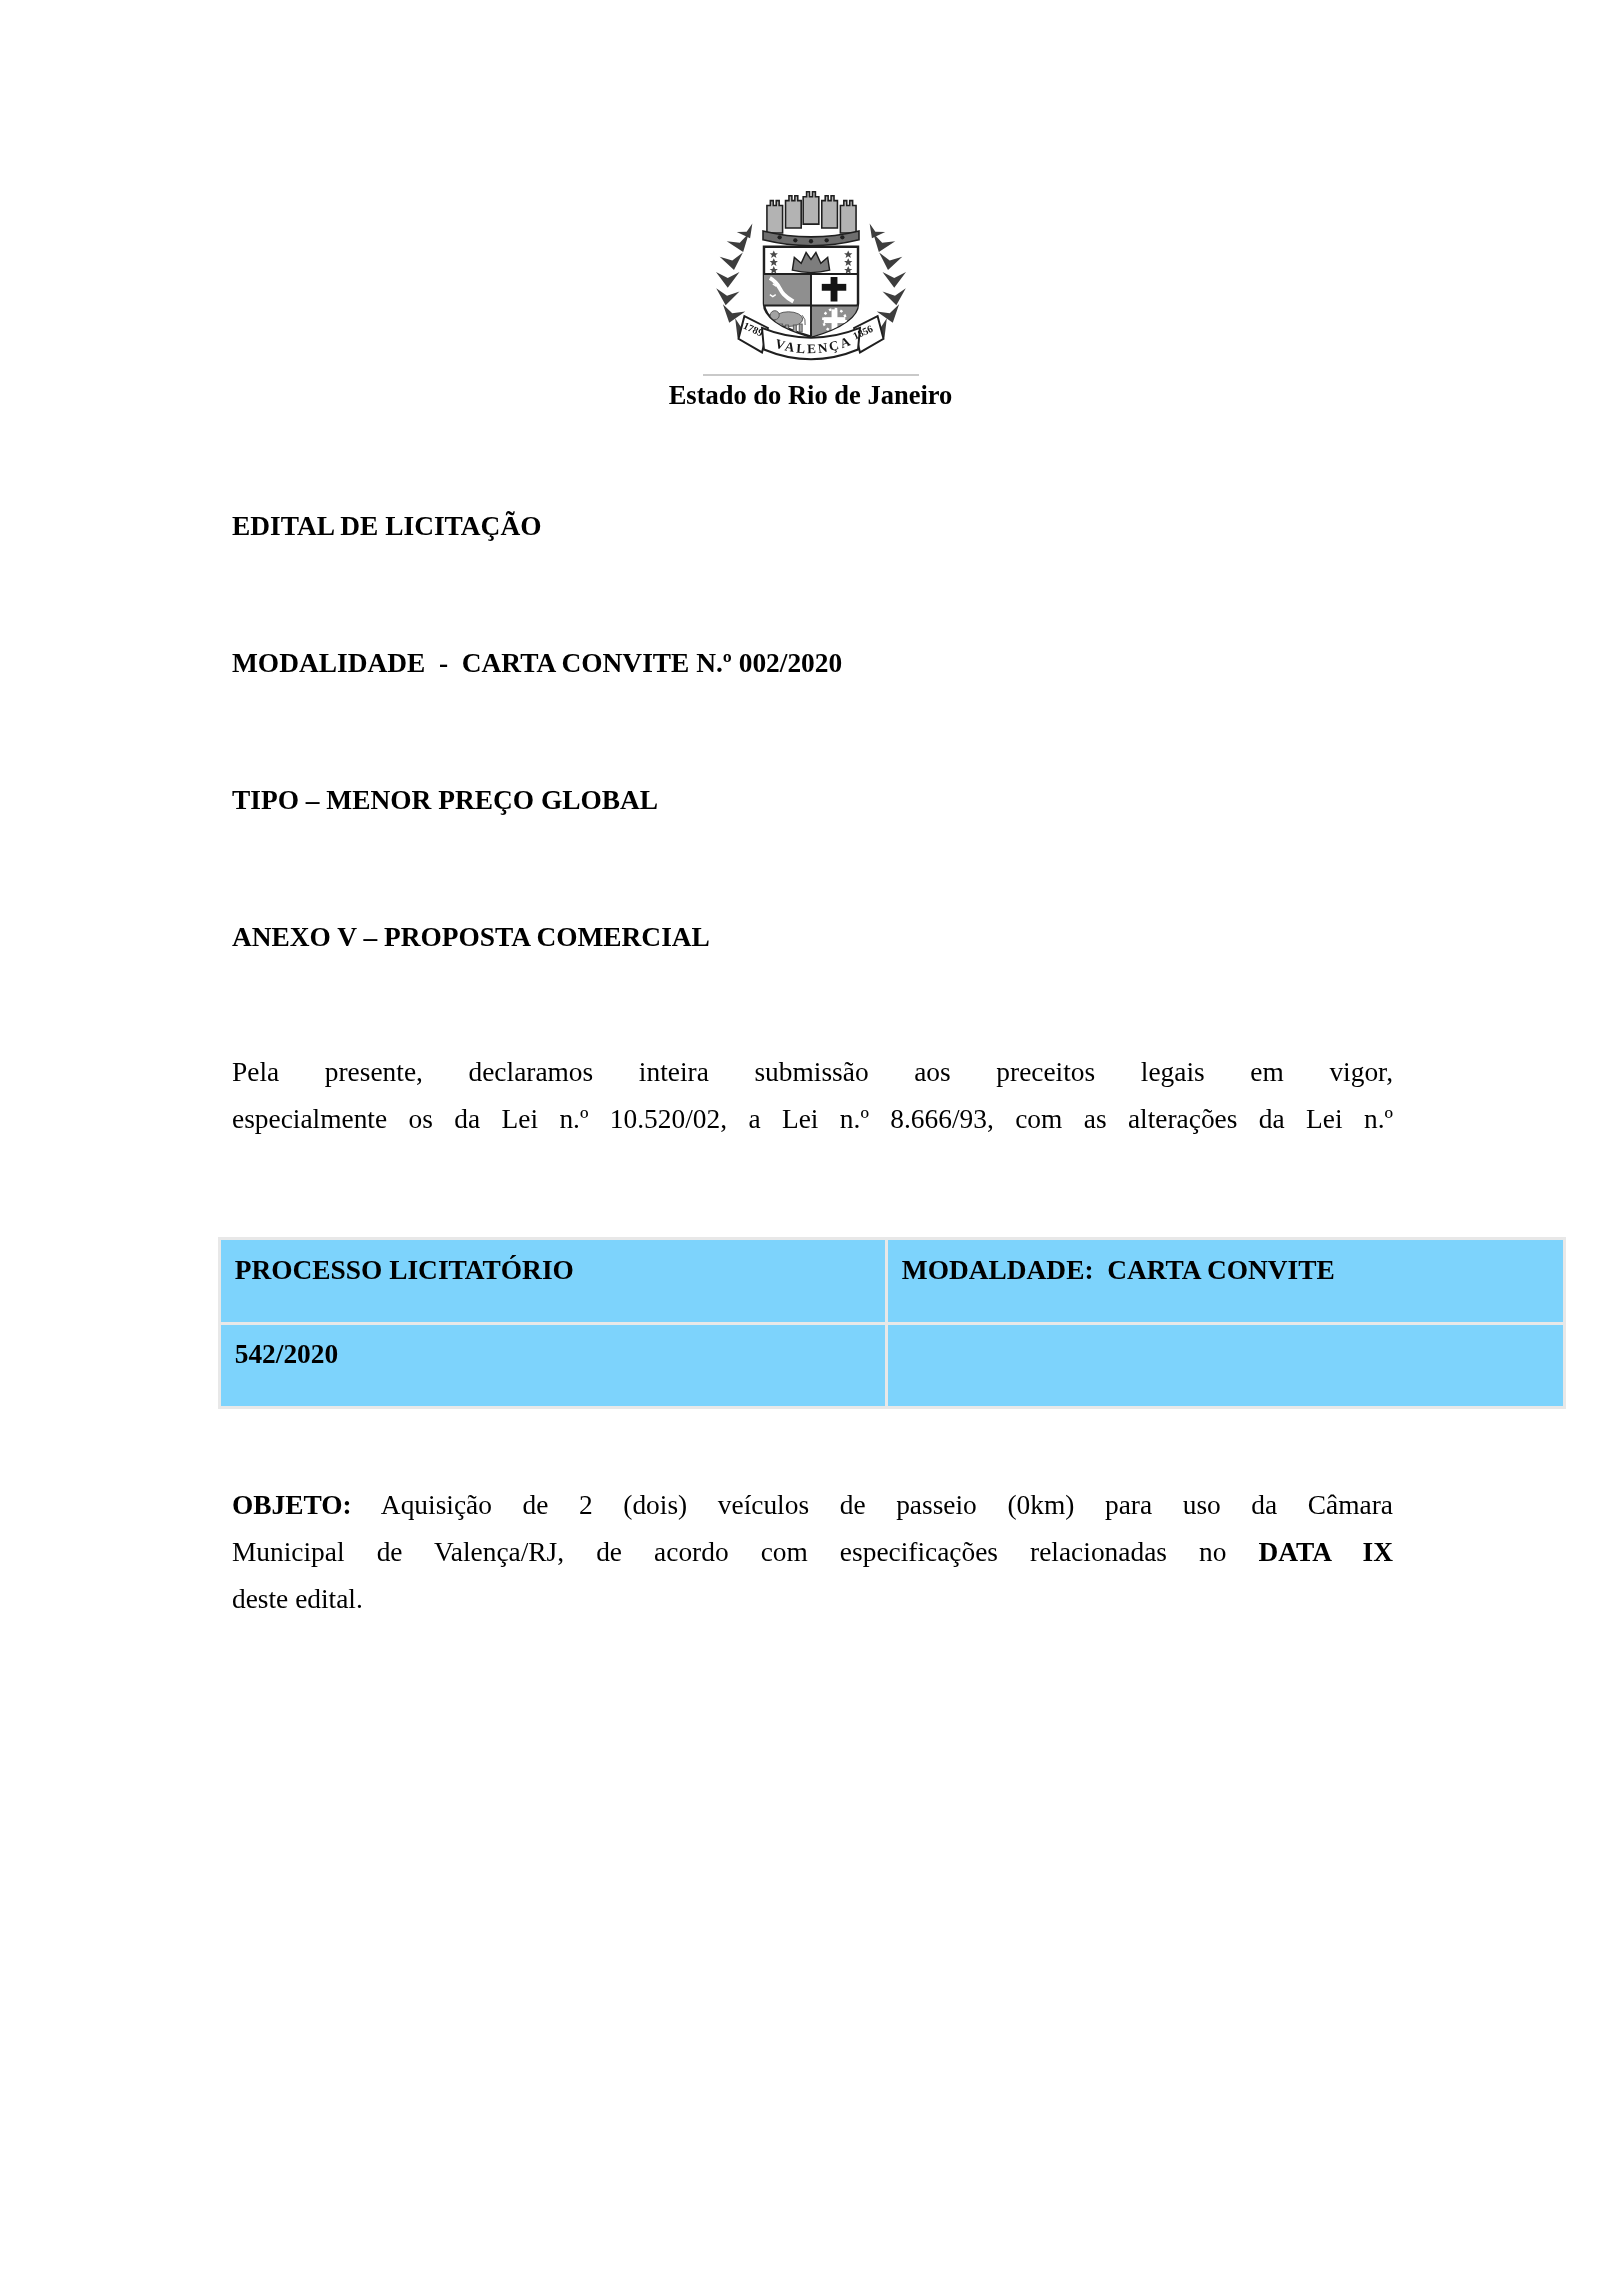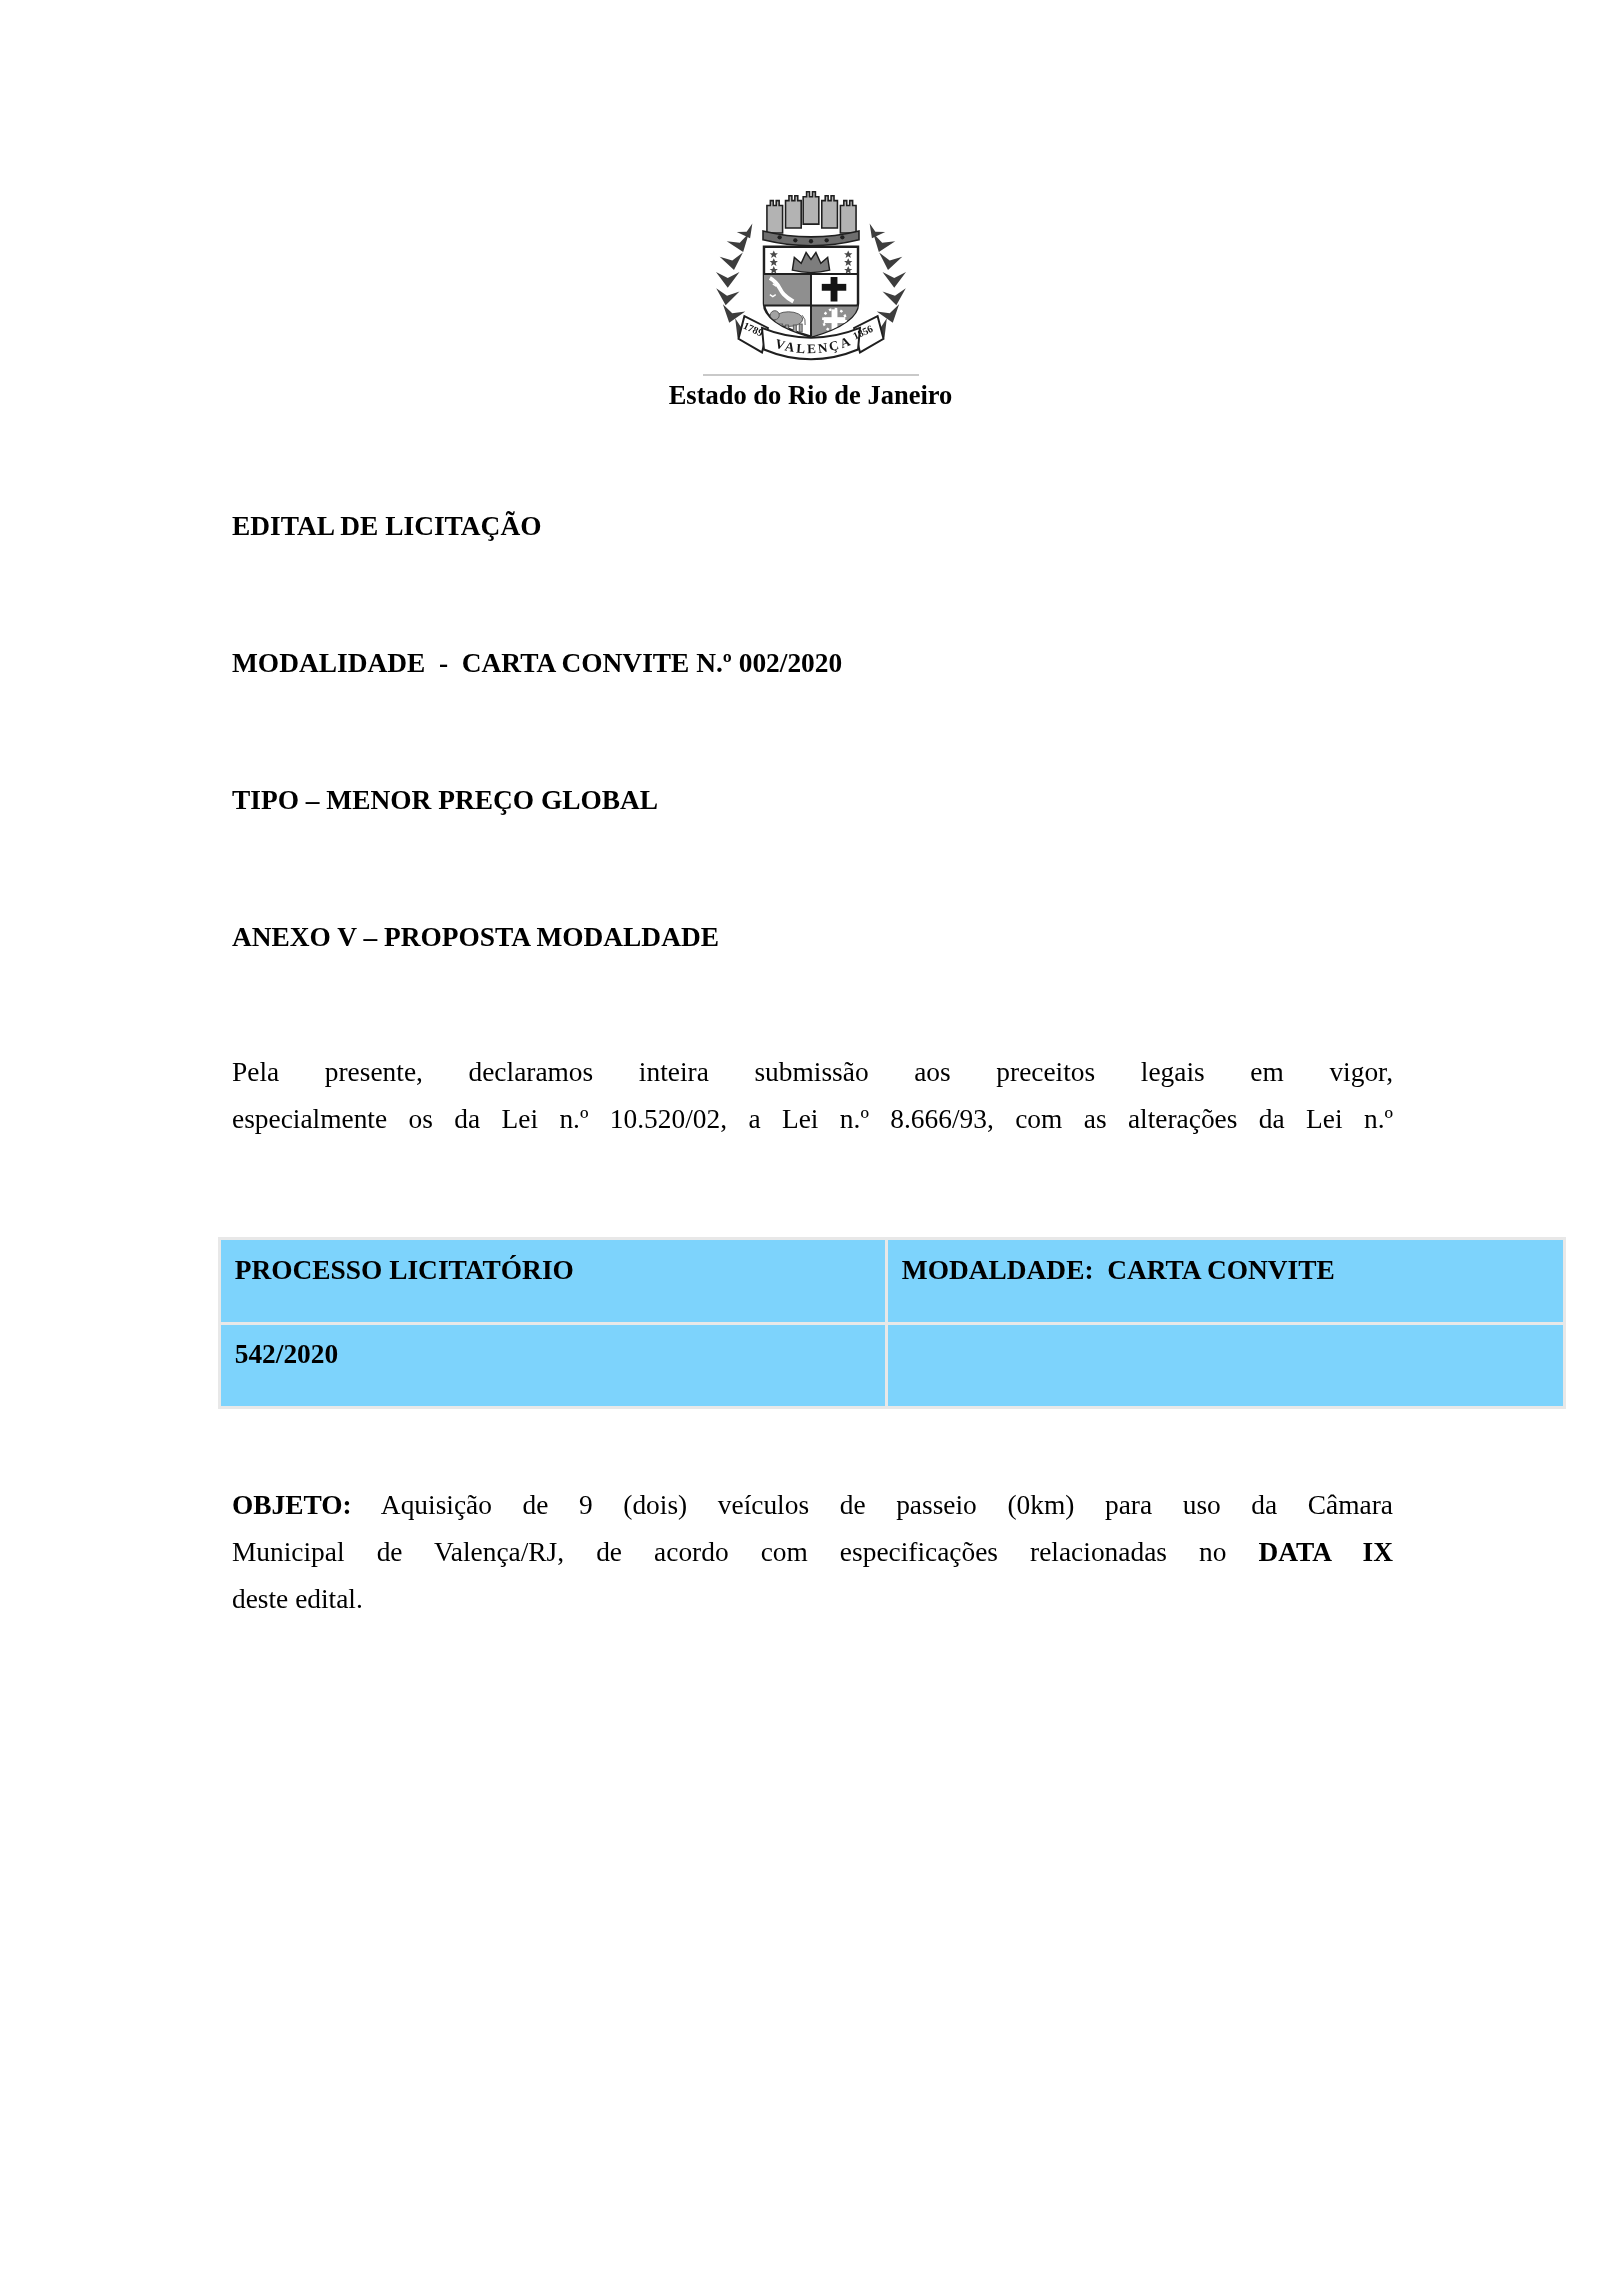--- a/index.html
+++ b/index.html
@@ -146,21 +146,21 @@
       </g>
     </svg>
 
     <div class="crest-rule"></div>
     <div class="org-sub">Estado do Rio de Janeiro</div>
   </div>
 
   <div class="h h1">EDITAL DE LICITAÇÃO</div>
   <div class="h h2">MODALIDADE&nbsp; -&nbsp; CARTA CONVITE N.º 002/2020</div>
   <div class="h h3">TIPO – MENOR PREÇO GLOBAL</div>
-  <div class="h h4">ANEXO V – PROPOSTA MODALDADE</div>
+  <div class="h h4">ANEXO V – PROPOSTA COMERCIAL</div>
 
   <div class="para">
     <div class="jl">Pela presente, declaramos inteira submissão aos preceitos legais em vigor,</div>
     <div class="jl">especialmente os da Lei n.º 10.520/02, a Lei n.º 8.666/93, com as alterações da Lei n.º</div>
   </div>
 
   <table class="process">
     <colgroup>
         <col style="width:49.6%">
         <col style="width:50.4%">
@@ -172,21 +172,21 @@
       </tr>
       <tr>
         <td class="cell-indent">542/2020</td>
         <td></td>
       </tr>
     </tbody>
   </table>
 
   <div class="para objeto">
     <div class="jl">
-      <span class="b">OBJETO:</span><span> Aquisição de 9 (dois) veículos de passeio (0km) para uso da Câmara</span>
+      <span class="b">OBJETO:</span><span> Aquisição de 2 (dois) veículos de passeio (0km) para uso da Câmara</span>
     </div>
     <div class="jl">
       <span>Municipal de Valença/RJ, de acordo com especificações relacionadas no </span><span class="b">DATA IX</span>
     </div>
     <div class="jl-end">deste edital.</div>
   </div>
 
 </div>
 
 

